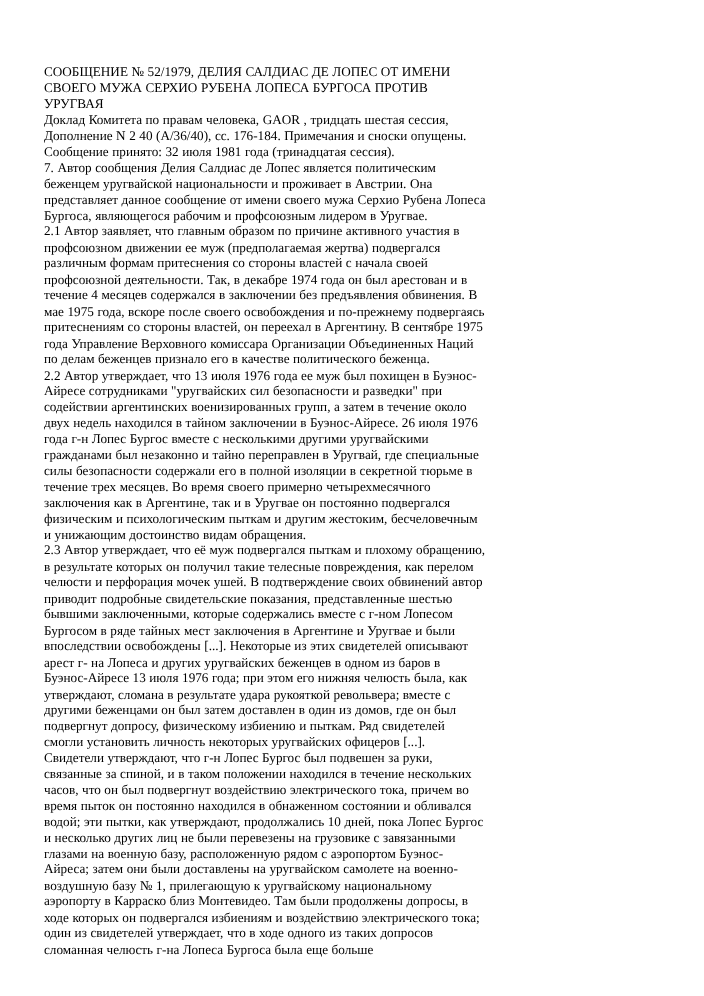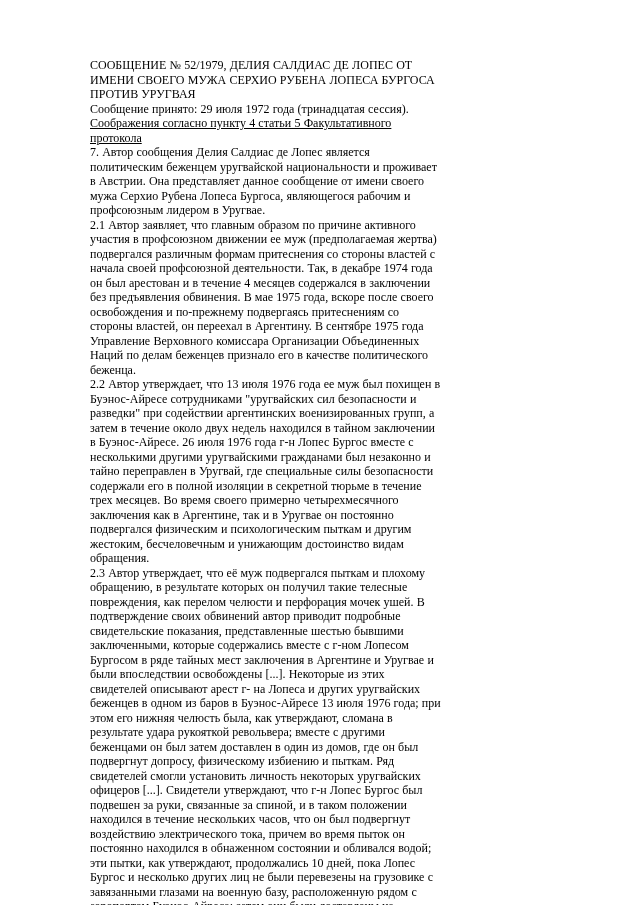--- a/index.html
+++ b/index.html
@@ -11,21 +11,21 @@
   body {
     width: 640px;
     height: 905px;
     overflow: hidden;
     font-family: "Liberation Serif", "DejaVu Serif", serif;
   }
   .page {
     box-sizing: border-box;
     width: 528px;
     height: 905px;
-    padding: 58px 85px 30px 90px;
+    padding: 58px 85px 30px 40px;
     background: #ffffff;
   }
   .doc-text {
     font-size: 12px;
     line-height: 14.5px;
     text-align: left;
     word-spacing: 0.2px;
   }
   .doc-text p {
     margin: 0;
@@ -34,20 +34,20 @@
   .underlined {
     text-decoration: underline;
   }
 </style>
 </head>
 <body>
 
 <div class="page">
   <div class="doc-text">
     <p>СООБЩЕНИЕ № 52/1979, ДЕЛИЯ САЛДИАС ДЕ ЛОПЕС ОТ ИМЕНИ СВОЕГО МУЖА СЕРХИО РУБЕНА ЛОПЕСА БУРГОСА ПРОТИВ УРУГВАЯ</p>
-    <p>Сообщение принято: 29 июля 1972 года (тринадцатая сессия).</p>
-    <p class="underlined">Соображения согласно пункту 4 статьи 5 Факультативного протокола</p>
+    <p>Доклад Комитета по правам человека, GAOR , тридцать шестая сессия, Дополнение N 2 40 (A/36/40), сс. 176-184. Примечания и сноски опущены.</p>
+    <p>Сообщение принято: 32 июля 1981 года (тринадцатая сессия).</p>
     <p>7. Автор сообщения Делия Салдиас де Лопес является политическим беженцем уругвайской национальности и проживает в Австрии. Она представляет данное сообщение от имени своего мужа Серхио Рубена Лопеса Бургоса, являющегося рабочим и профсоюзным лидером в Уругвае.</p>
     <p>2.1 Автор заявляет, что главным образом по причине активного участия в профсоюзном движении ее муж (предполагаемая жертва) подвергался различным формам притеснения со стороны властей с начала своей профсоюзной деятельности. Так, в декабре 1974 года он был арестован и в течение 4 месяцев содержался в заключении без предъявления обвинения. В мае 1975 года, вскоре после своего освобождения и по-прежнему подвергаясь притеснениям со стороны властей, он переехал в Аргентину. В сентябре 1975 года Управление Верховного комиссара Организации Объединенных Наций по делам беженцев признало его в качестве политического беженца.</p>
     <p>2.2 Автор утверждает, что 13 июля 1976 года ее муж был похищен в Буэнос-Айресе сотрудниками "уругвайских сил безопасности и разведки" при содействии аргентинских военизированных групп, а затем в течение около двух недель находился в тайном заключении в Буэнос-Айресе. 26 июля 1976 года г-н Лопес Бургос вместе с несколькими другими уругвайскими гражданами был незаконно и тайно переправлен в Уругвай, где специальные силы безопасности содержали его в полной изоляции в секретной тюрьме в течение трех месяцев. Во время своего примерно четырехмесячного заключения как в Аргентине, так и в Уругвае он постоянно подвергался физическим и психологическим пыткам и другим жестоким, бесчеловечным и унижающим достоинство видам обращения.</p>
     <p>2.3 Автор утверждает, что её муж подвергался пыткам и плохому обращению, в результате которых он получил такие телесные повреждения, как перелом челюсти и перфорация мочек ушей. В подтверждение своих обвинений автор приводит подробные свидетельские показания, представленные шестью бывшими заключенными, которые содержались вместе с г-ном Лопесом Бургосом в ряде тайных мест заключения в Аргентине и Уругвае и были впоследствии освобождены [...]. Некоторые из этих свидетелей описывают арест г- на Лопеса и других уругвайских беженцев в одном из баров в Буэнос-Айресе 13 июля 1976 года; при этом его нижняя челюсть была, как утверждают, сломана в результате удара рукояткой револьвера; вместе с другими беженцами он был затем доставлен в один из домов, где он был подвергнут допросу, физическому избиению и пыткам. Ряд свидетелей смогли установить личность некоторых уругвайских офицеров [...]. Свидетели утверждают, что г-н Лопес Бургос был подвешен за руки, связанные за спиной, и в таком положении находился в течение нескольких часов, что он был подвергнут воздействию электрического тока, причем во время пыток он постоянно находился в обнаженном состоянии и обливался водой; эти пытки, как утверждают, продолжались 10 дней, пока Лопес Бургос и несколько других лиц не были перевезены на грузовике с завязанными глазами на военную базу, расположенную рядом с аэропортом Буэнос-Айреса; затем они были доставлены на уругвайском самолете на военно-воздушную базу № 1, прилегающую к уругвайскому национальному аэропорту в Карраско близ Монтевидео. Там были продолжены допросы, в ходе которых он подвергался избиениям и воздействию электрического тока; один из свидетелей утверждает, что в ходе одного из таких допросов сломанная челюсть г-на Лопеса Бургоса была еще больше</p>
   </div>
 </div>
 
 </body></html>

